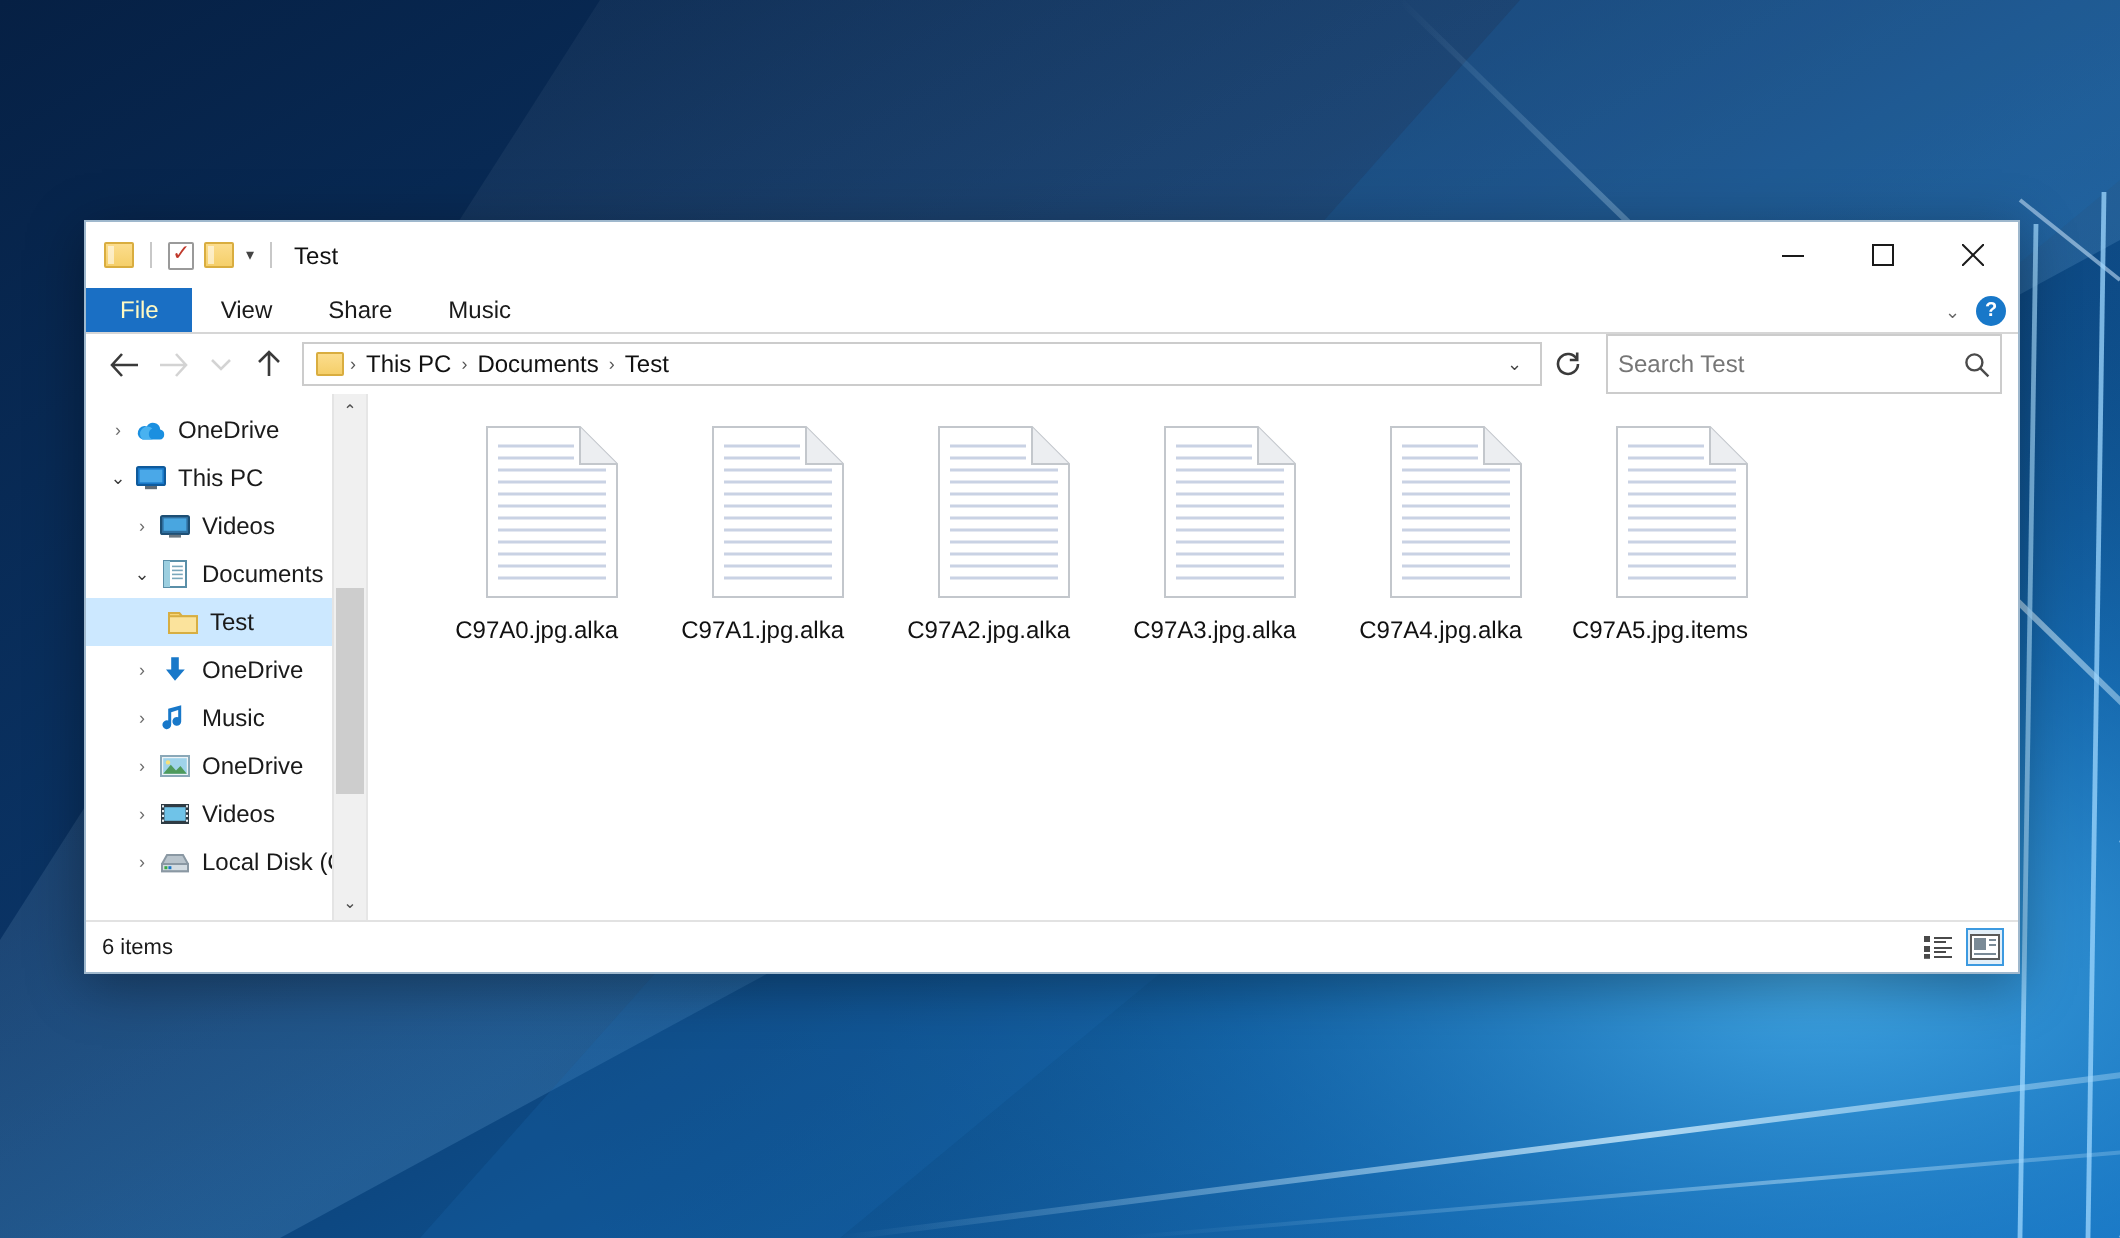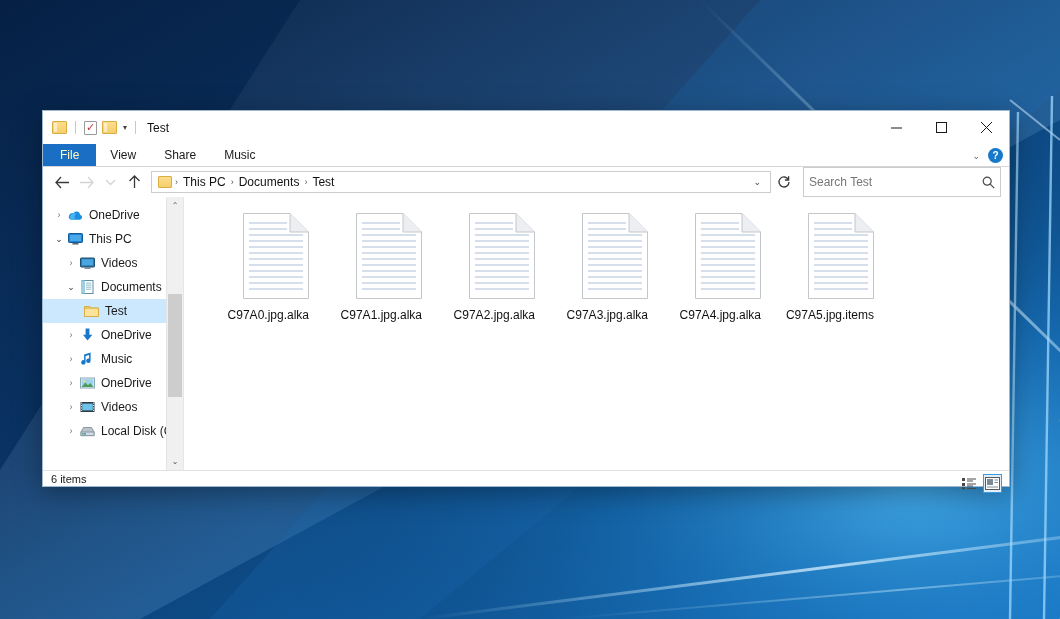--- a/index.html
+++ b/index.html
@@ -140,21 +140,21 @@
   }
   .doc-icon {
     width: 66px; height: 86px; position: relative;
   }
   .doc-icon svg { display: block; }
   .fname {
     margin-top: 9px; font-size: 12px; color: #111; white-space: nowrap;
   }
   
   .statusbar {
-    height: 16px; border-top: 1px solid #e2e2e2; background: #fff;
+    height: 26px; border-top: 1px solid #e2e2e2; background: #fff;
     display: flex; align-items: center; padding: 0 8px; flex: none;
     position: relative;
   }
   .status-text { font-size: 11px; color: #1a1a1a; }
   .viewbtns { position: absolute; right: 7px; top: 3px; display: flex; gap: 4px; }
   .vbtn {
     width: 19px; height: 19px; display: flex; align-items: center; justify-content: center;
     border: 1px solid transparent;
   }
   .vbtn.active { border-color: #3d9ae0; background: #e2eff9; }

